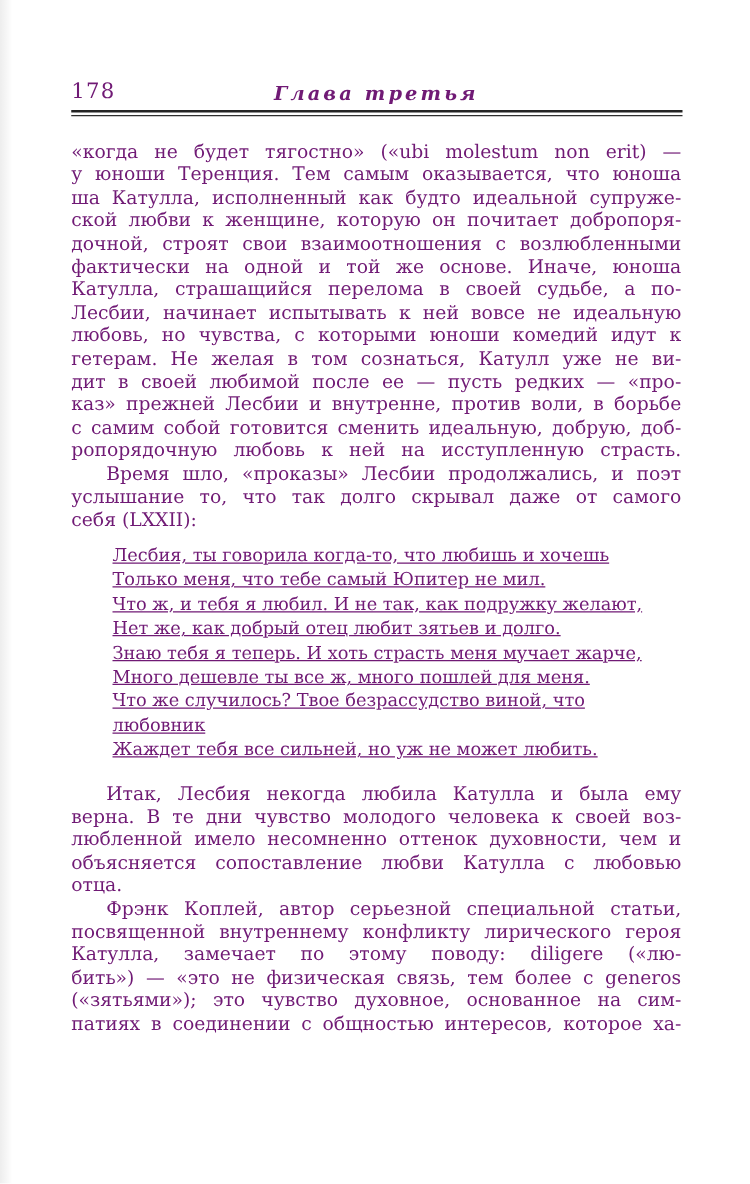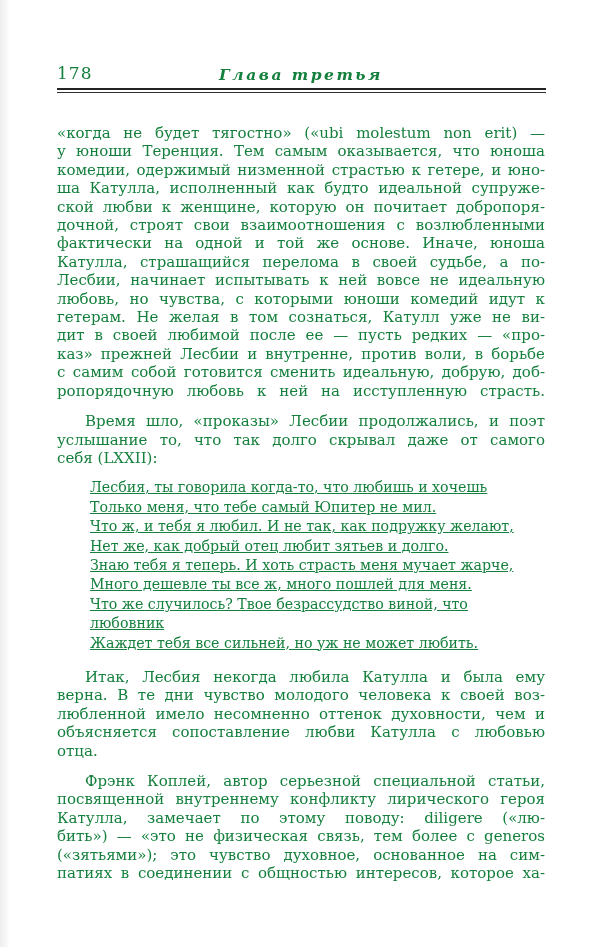--- a/index.html
+++ b/index.html
@@ -7,21 +7,21 @@
     padding: 0;
     background: #ffffff;
   }
   .scan-page {
     position: relative;
     width: 600px;
     height: 947px;
     background: #ffffff;
     overflow: hidden;
     font-family: "DejaVu Serif", "Liberation Serif", serif;
-    color: #15803d;
+    color: #701a75;
   }
   
   .edge-shade {
     position: absolute;
     left: 0; top: 0; bottom: 0;
     width: 10px;
     background: linear-gradient(to right, rgba(0,0,0,0.07), rgba(0,0,0,0));
     pointer-events: none;
   }
   .page-header {
@@ -60,21 +60,20 @@
   }
   .text-block {
     position: absolute;
     top: 112px;
     left: 57px;
     width: 488px;
   }
   .para {
     font-size: 15px;
     line-height: 18.4px;
-    margin-top: 12px;
   }
   .para .line {
     text-align: justify;
     text-align-last: justify;
   }
   .para .line.no-just {
     text-align-last: left;
   }
   .para.indent .line:first-child {
     text-indent: 28px;
@@ -101,21 +100,20 @@
     <span class="page-number">178</span>
     <span class="running-title">Глава третья</span>
   </div>
 
   <div class="header-rule"></div>
 
   <div class="text-block">
       <div class="para prose">
         <div class="line">«когда не будет тягостно» («ubi molestum non erit) —</div>
         <div class="line">у юноши Теренция. Тем самым оказывается, что юноша</div>
-        <div class="line">комедии, одержимый низменной страстью к гетере, и юно-</div>
         <div class="line">ша Катулла, исполненный как будто идеальной супруже-</div>
         <div class="line">ской любви к женщине, которую он почитает добропоря-</div>
         <div class="line">дочной, строят свои взаимоотношения с возлюбленными</div>
         <div class="line">фактически на одной и той же основе. Иначе, юноша</div>
         <div class="line">Катулла, страшащийся перелома в своей судьбе, а по-</div>
         <div class="line">Лесбии, начинает испытывать к ней вовсе не идеальную</div>
         <div class="line">любовь, но чувства, с которыми юноши комедий идут к</div>
         <div class="line">гетерам. Не желая в том сознаться, Катулл уже не ви-</div>
         <div class="line">дит в своей любимой после ее — пусть редких — «про-</div>
         <div class="line">каз» прежней Лесбии и внутренне, против воли, в борьбе</div>

